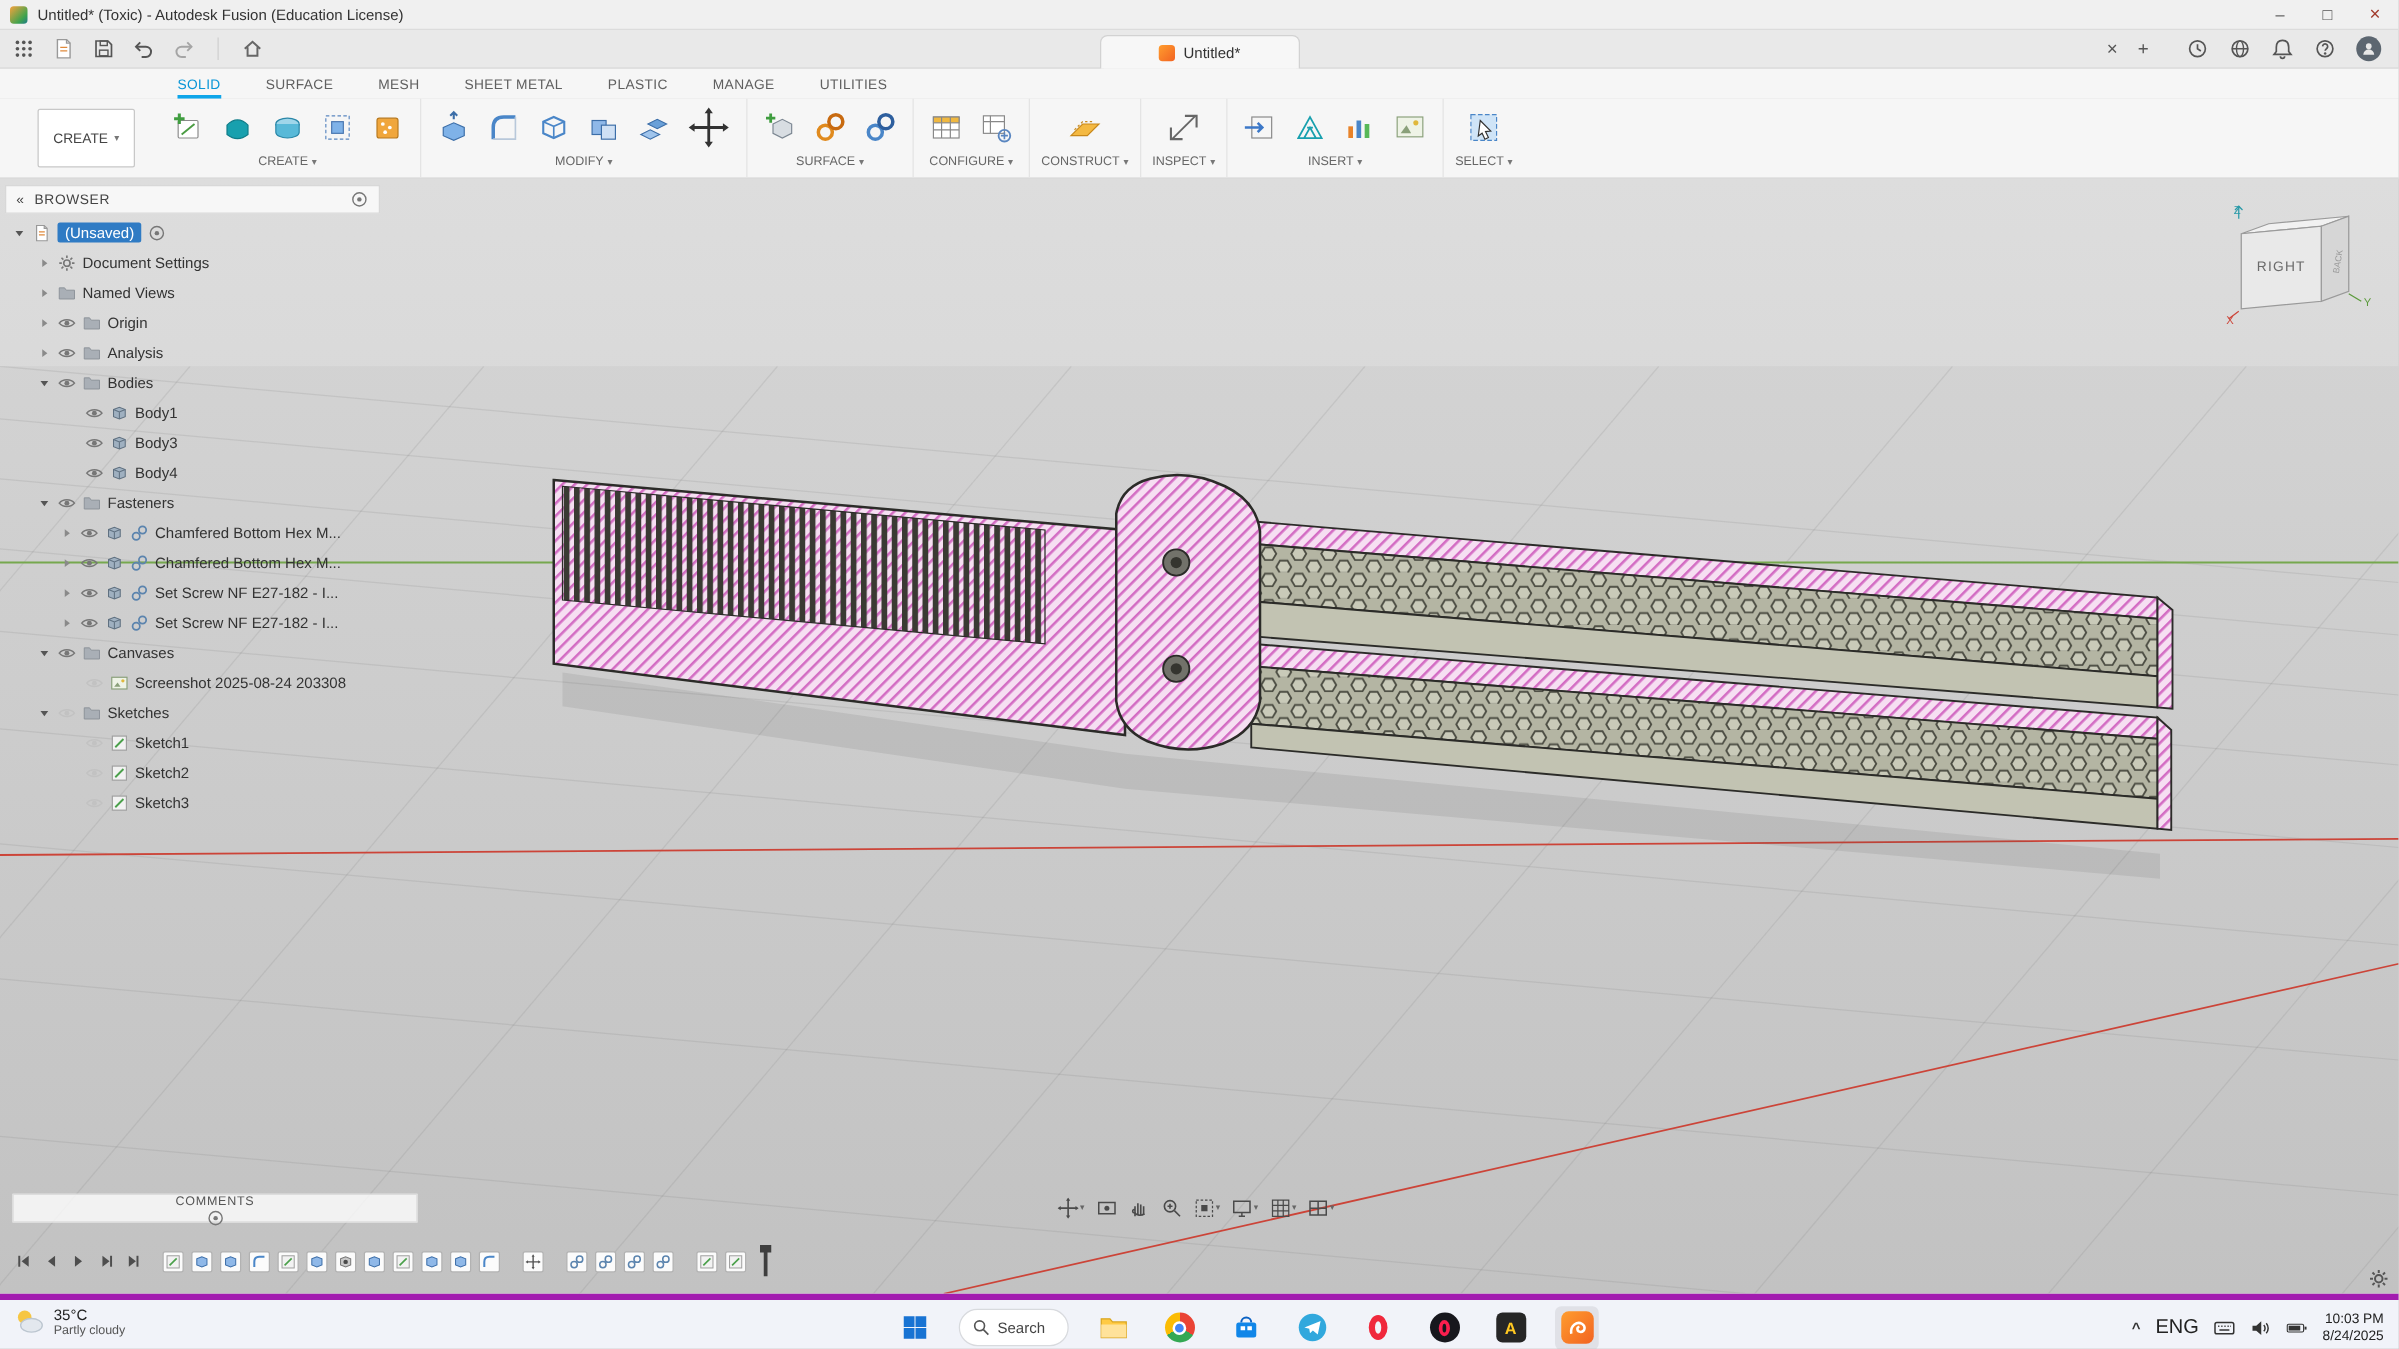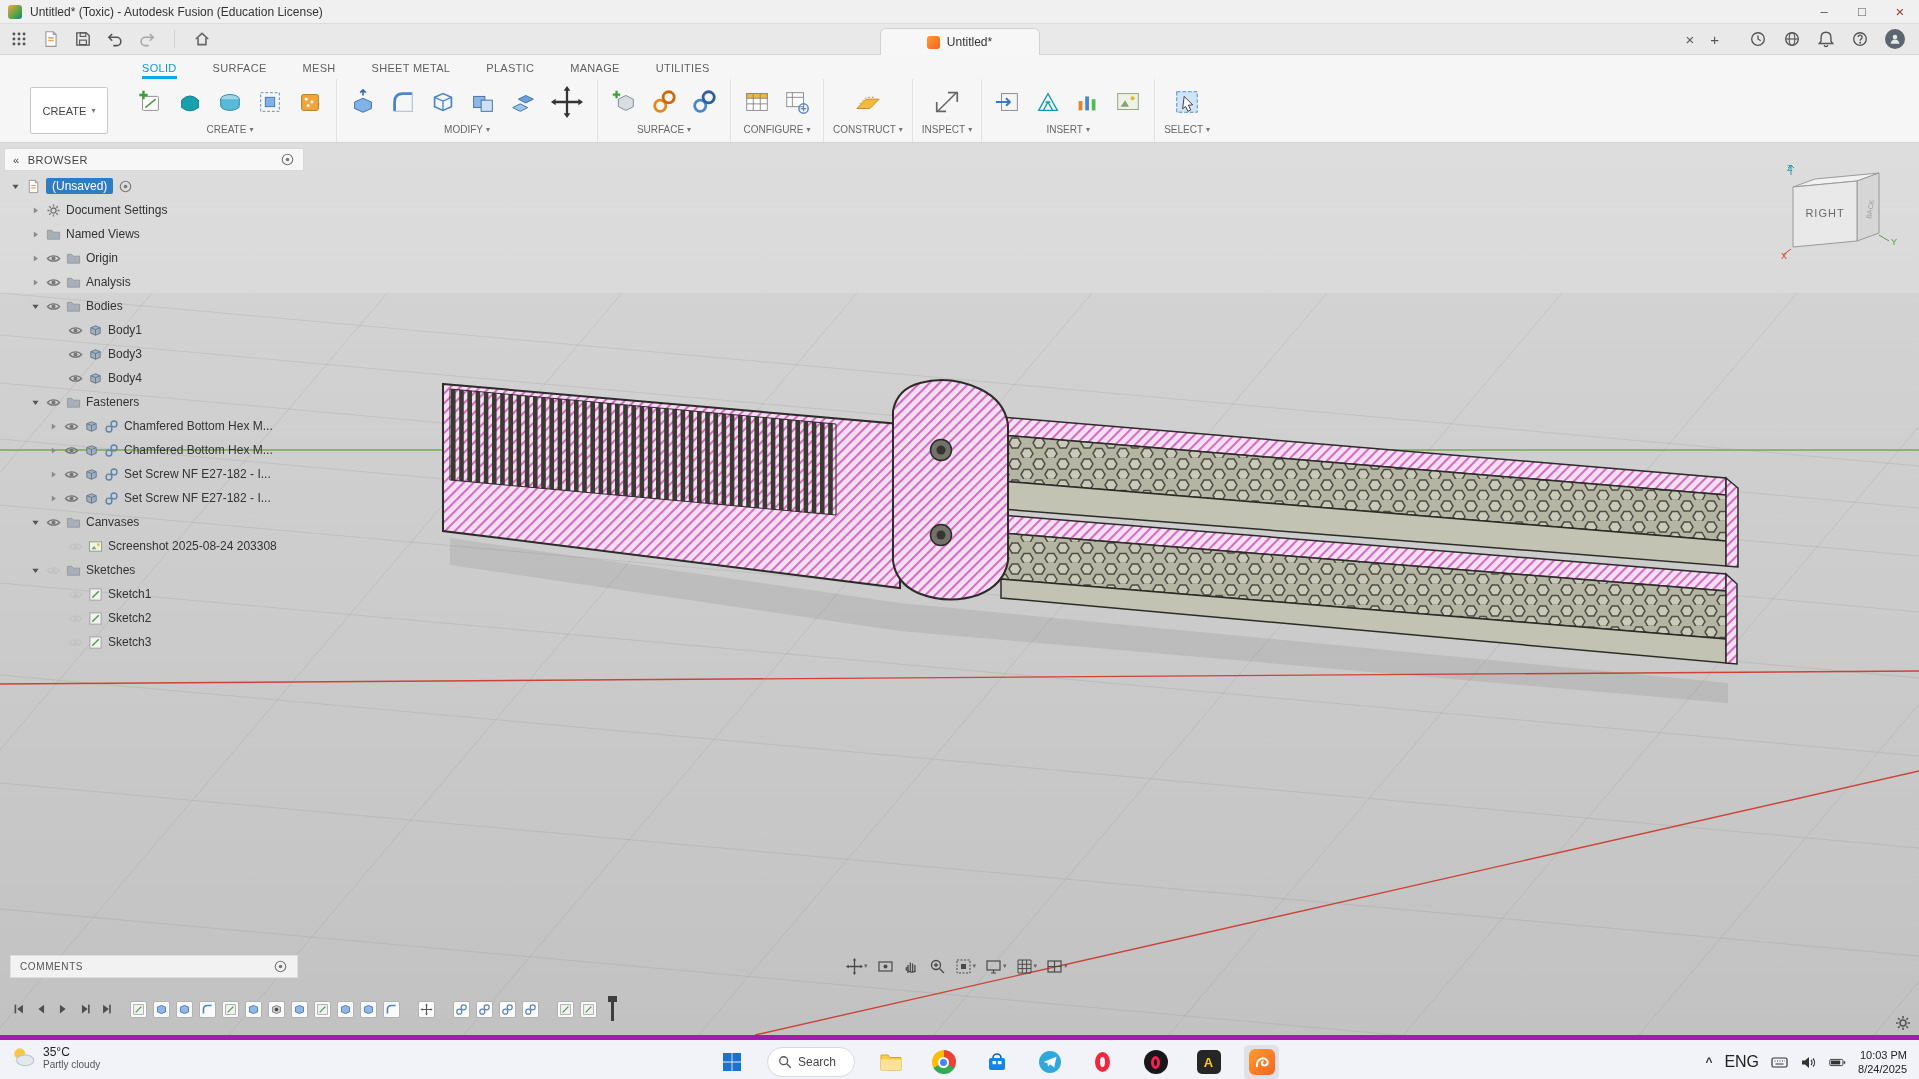--- a/index.html
+++ b/index.html
@@ -56,21 +56,21 @@
   .trow { height:24px; display:flex; align-items:center; gap:5px; font-size:12px; color:#333; }
   .ic { width:15px; height:15px; flex:0 0 auto; }
   .tri { width:11px; height:11px; }
   .tl { white-space:nowrap; }
   .tl.sel { background:#2f7bc4; color:#fff; padding:1px 6px; border-radius:2px; }
 
   
   .viewcube { position:absolute; right:18px; top:14px; width:122px; height:106px; z-index:3; }
 
   
-  .commentsbar { position:absolute; left:10px; top:812px; width:288px; height:23px; background:rgba(255,255,255,.78); border:1px solid #ddd; border-radius:0; display:flex; align-items:center; font-size:10px; color:#555; letter-spacing:.6px; padding:0 9px; z-index:3; }
+  .commentsbar { position:absolute; left:10px; top:812px; width:324px; height:23px; background:rgba(255,255,255,.78); border:1px solid #ddd; border-radius:0; display:flex; align-items:center; font-size:10px; color:#555; letter-spacing:.6px; padding:0 9px; z-index:3;flex-direction:column; }
   .commentsbar .spacer { flex:1; }
 
   
   .navbar { position:absolute; left:846px; top:810px; height:26px; display:flex; align-items:center; gap:9px; z-index:3; }
   .nbtn { display:flex; align-items:center; gap:1px; color:#4a4a4a; }
   .nbtn svg { width:17px; height:17px; }
   .ncaret { font-size:7px; color:#666; }
 
   
   .timeline { position:absolute; left:8px; top:852px; height:28px; display:flex; align-items:center; z-index:3; }

